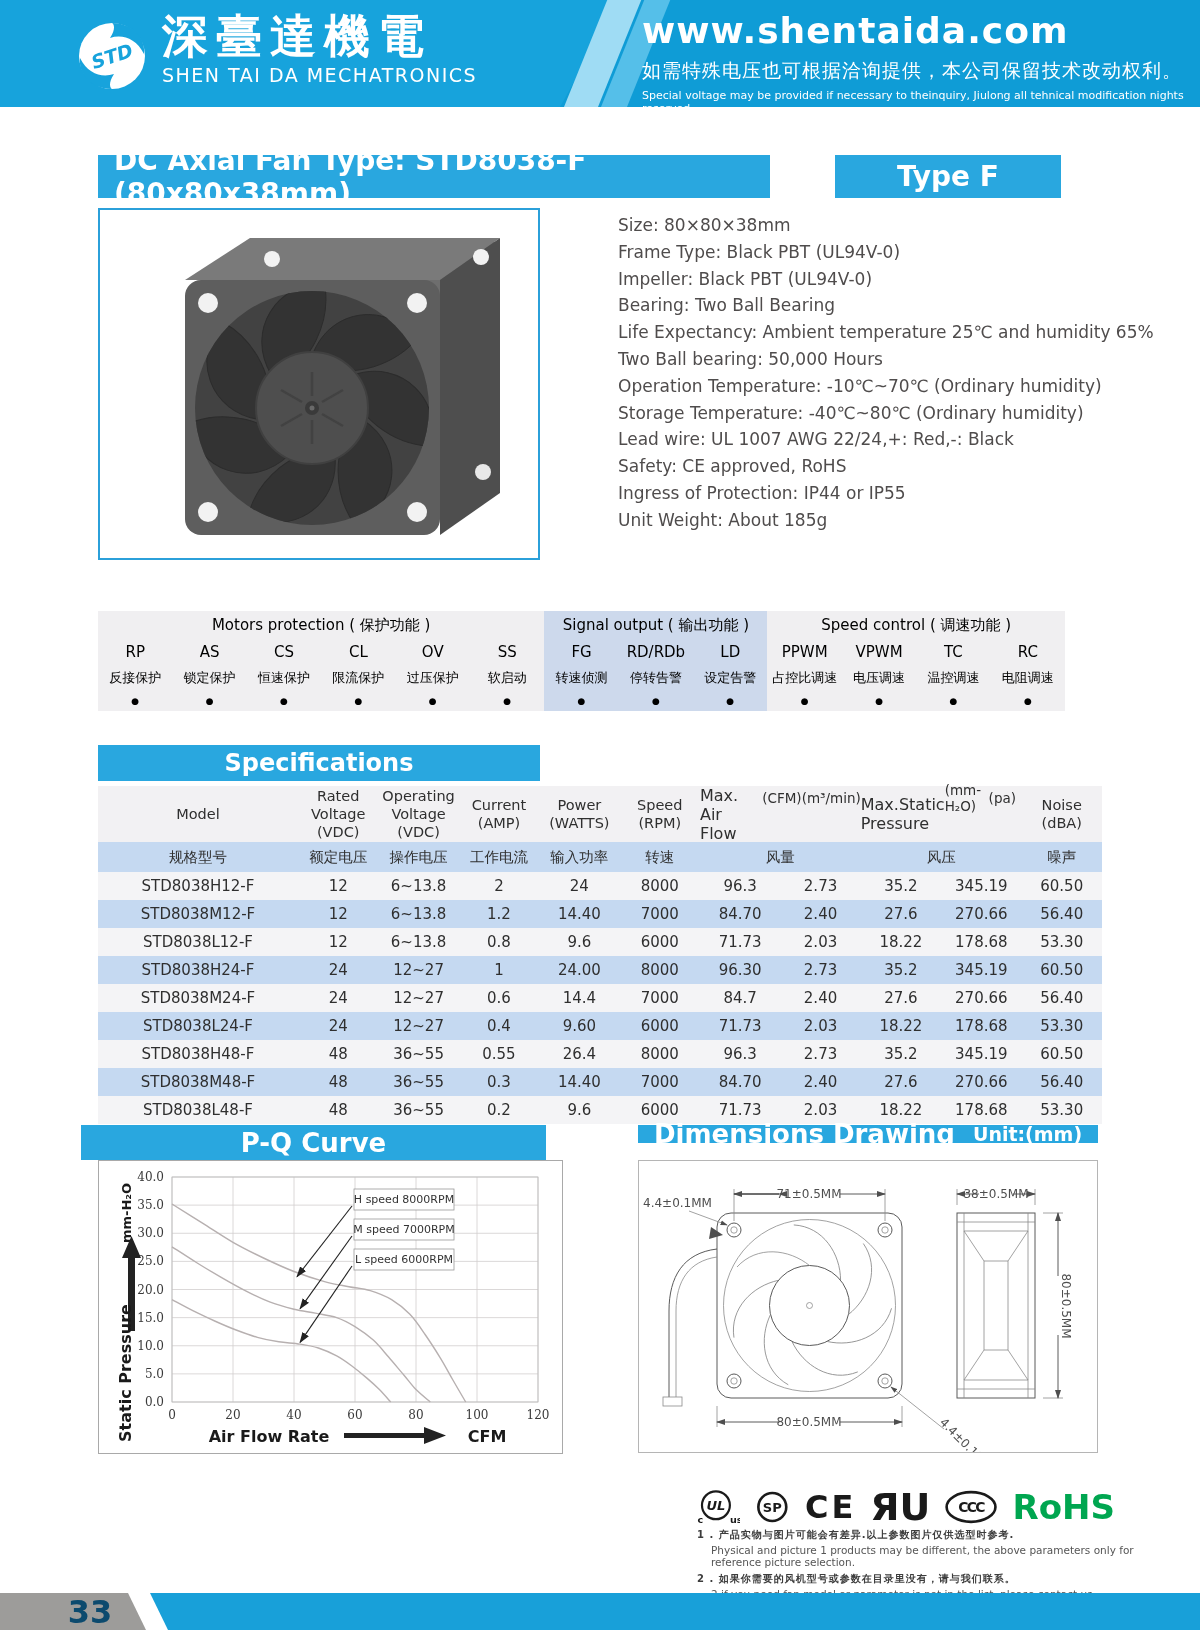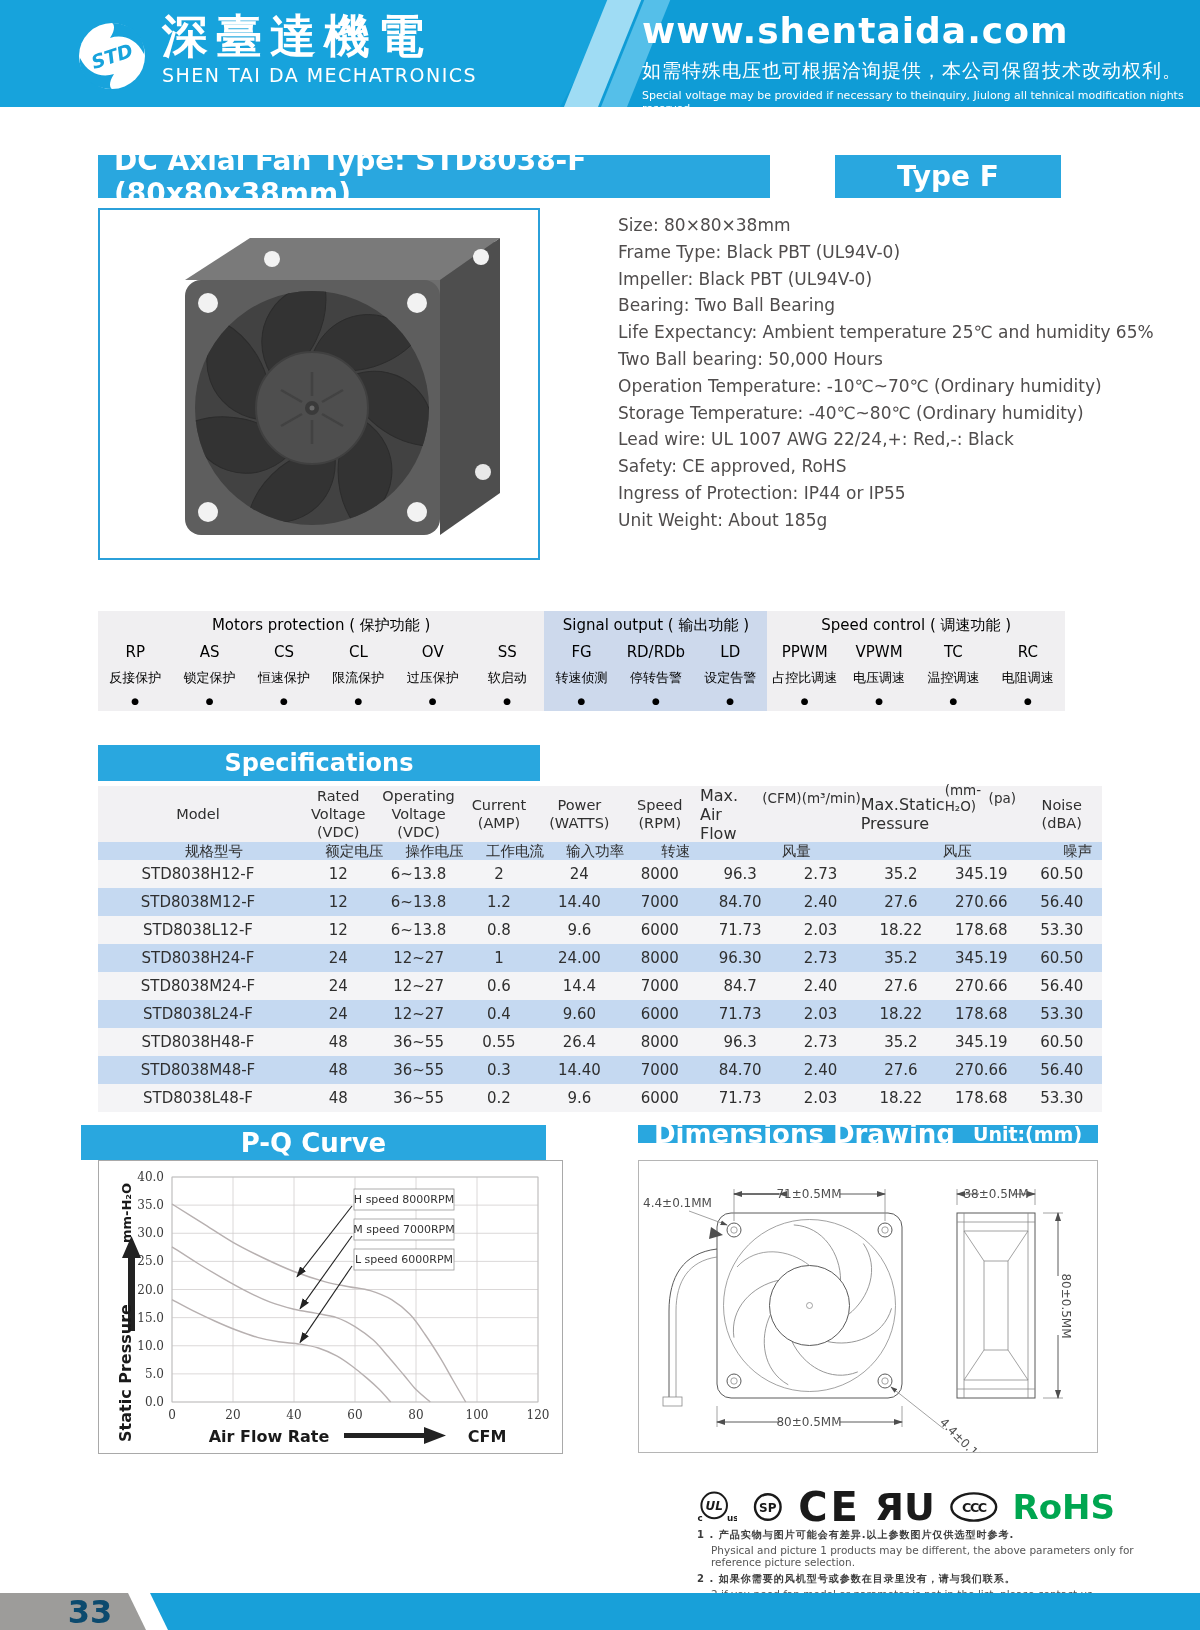--- a/index.html
+++ b/index.html
@@ -50,21 +50,21 @@
   
   .spec-table{position:absolute;left:98px;top:786px;width:1004px;color:#2f2f2f;}
   .sp-grid{display:grid;grid-template-columns:200px repeat(10,80.4px);}
   .sp-head{background:#f2f1f3;}
   .sp-cell{display:flex;align-items:center;justify-content:center;text-align:center;font-size:14.5px;}
   .h-en{flex-direction:column;line-height:18px;font-size:14.5px;height:56px;}
   .h-group{grid-column:span 2;display:flex;flex-direction:row;height:56px;}
   .h-group .g-top{flex:1;display:flex;align-items:center;justify-content:center;}
   .h-group .g-units{display:flex;height:24px;}
   .h-group .g-units div{flex:1;display:flex;align-items:center;justify-content:center;font-size:13.5px;}
-  .row-zh{background:#c5d9f1;height:18px;font-size:15px;padding-left:16px;}
+  .row-zh{background:#c5d9f1;height:30px;font-size:15px;}
   .row-zh .sp-cell{font-weight:bold;font-weight:normal;}
   .zh-span2{grid-column:span 2;}
   .d-row{height:28px;}
   .d-row.even{background:#f4f4f6;}
   .d-row.odd{background:#c5d9f1;}
   .d-row .sp-cell{height:28px;font-size:15px;}
 
   
   .pq-box{position:absolute;left:98px;top:1160px;width:465px;height:294px;border:1px solid #a9a9a9;
           box-sizing:border-box;background:#fff;}
@@ -608,21 +608,21 @@
     <svg width="52" height="44" viewBox="0 0 52 44">
       <circle cx="24" cy="20" r="16" fill="none" stroke="#1a1a1a" stroke-width="2.5"></circle>
       <text x="24" y="26" text-anchor="middle" font-size="15" font-weight="bold" font-style="italic" fill="#1a1a1a">UL</text>
       <text x="3" y="40" font-size="11" font-weight="bold" fill="#1a1a1a">c</text>
       <text x="40" y="40" font-size="11" font-weight="bold" fill="#1a1a1a">us</text>
     </svg>
     <svg width="42" height="44" viewBox="0 0 42 44">
       <circle cx="21" cy="22" r="16" fill="none" stroke="#1a1a1a" stroke-width="3"></circle>
       <text x="21" y="28" text-anchor="middle" font-size="15" font-weight="bold" fill="#1a1a1a">SP</text>
     </svg>
-    <div style="font-size:40px;font-weight:bold;color:#1a1a1a;letter-spacing:3px;">CE</div>
+    <div style="font-size:32px;font-weight:bold;color:#1a1a1a;letter-spacing:3px;">CE</div>
     <div style="font-size:38px;font-weight:bold;color:#1a1a1a;">ЯU</div>
     <svg width="62" height="44" viewBox="0 0 62 44">
       <ellipse cx="31" cy="22" rx="28" ry="17" fill="none" stroke="#1a1a1a" stroke-width="3"></ellipse>
       <text x="31" y="28" text-anchor="middle" font-size="16" font-weight="bold" fill="#1a1a1a" letter-spacing="-2">CCC</text>
     </svg>
     <div class="rohs">RoHS</div>
   </div>
 
   <div class="notes">
       <div class="note-zh">1 . 产品实物与图片可能会有差异.以上参数图片仅供选型时参考.</div>

